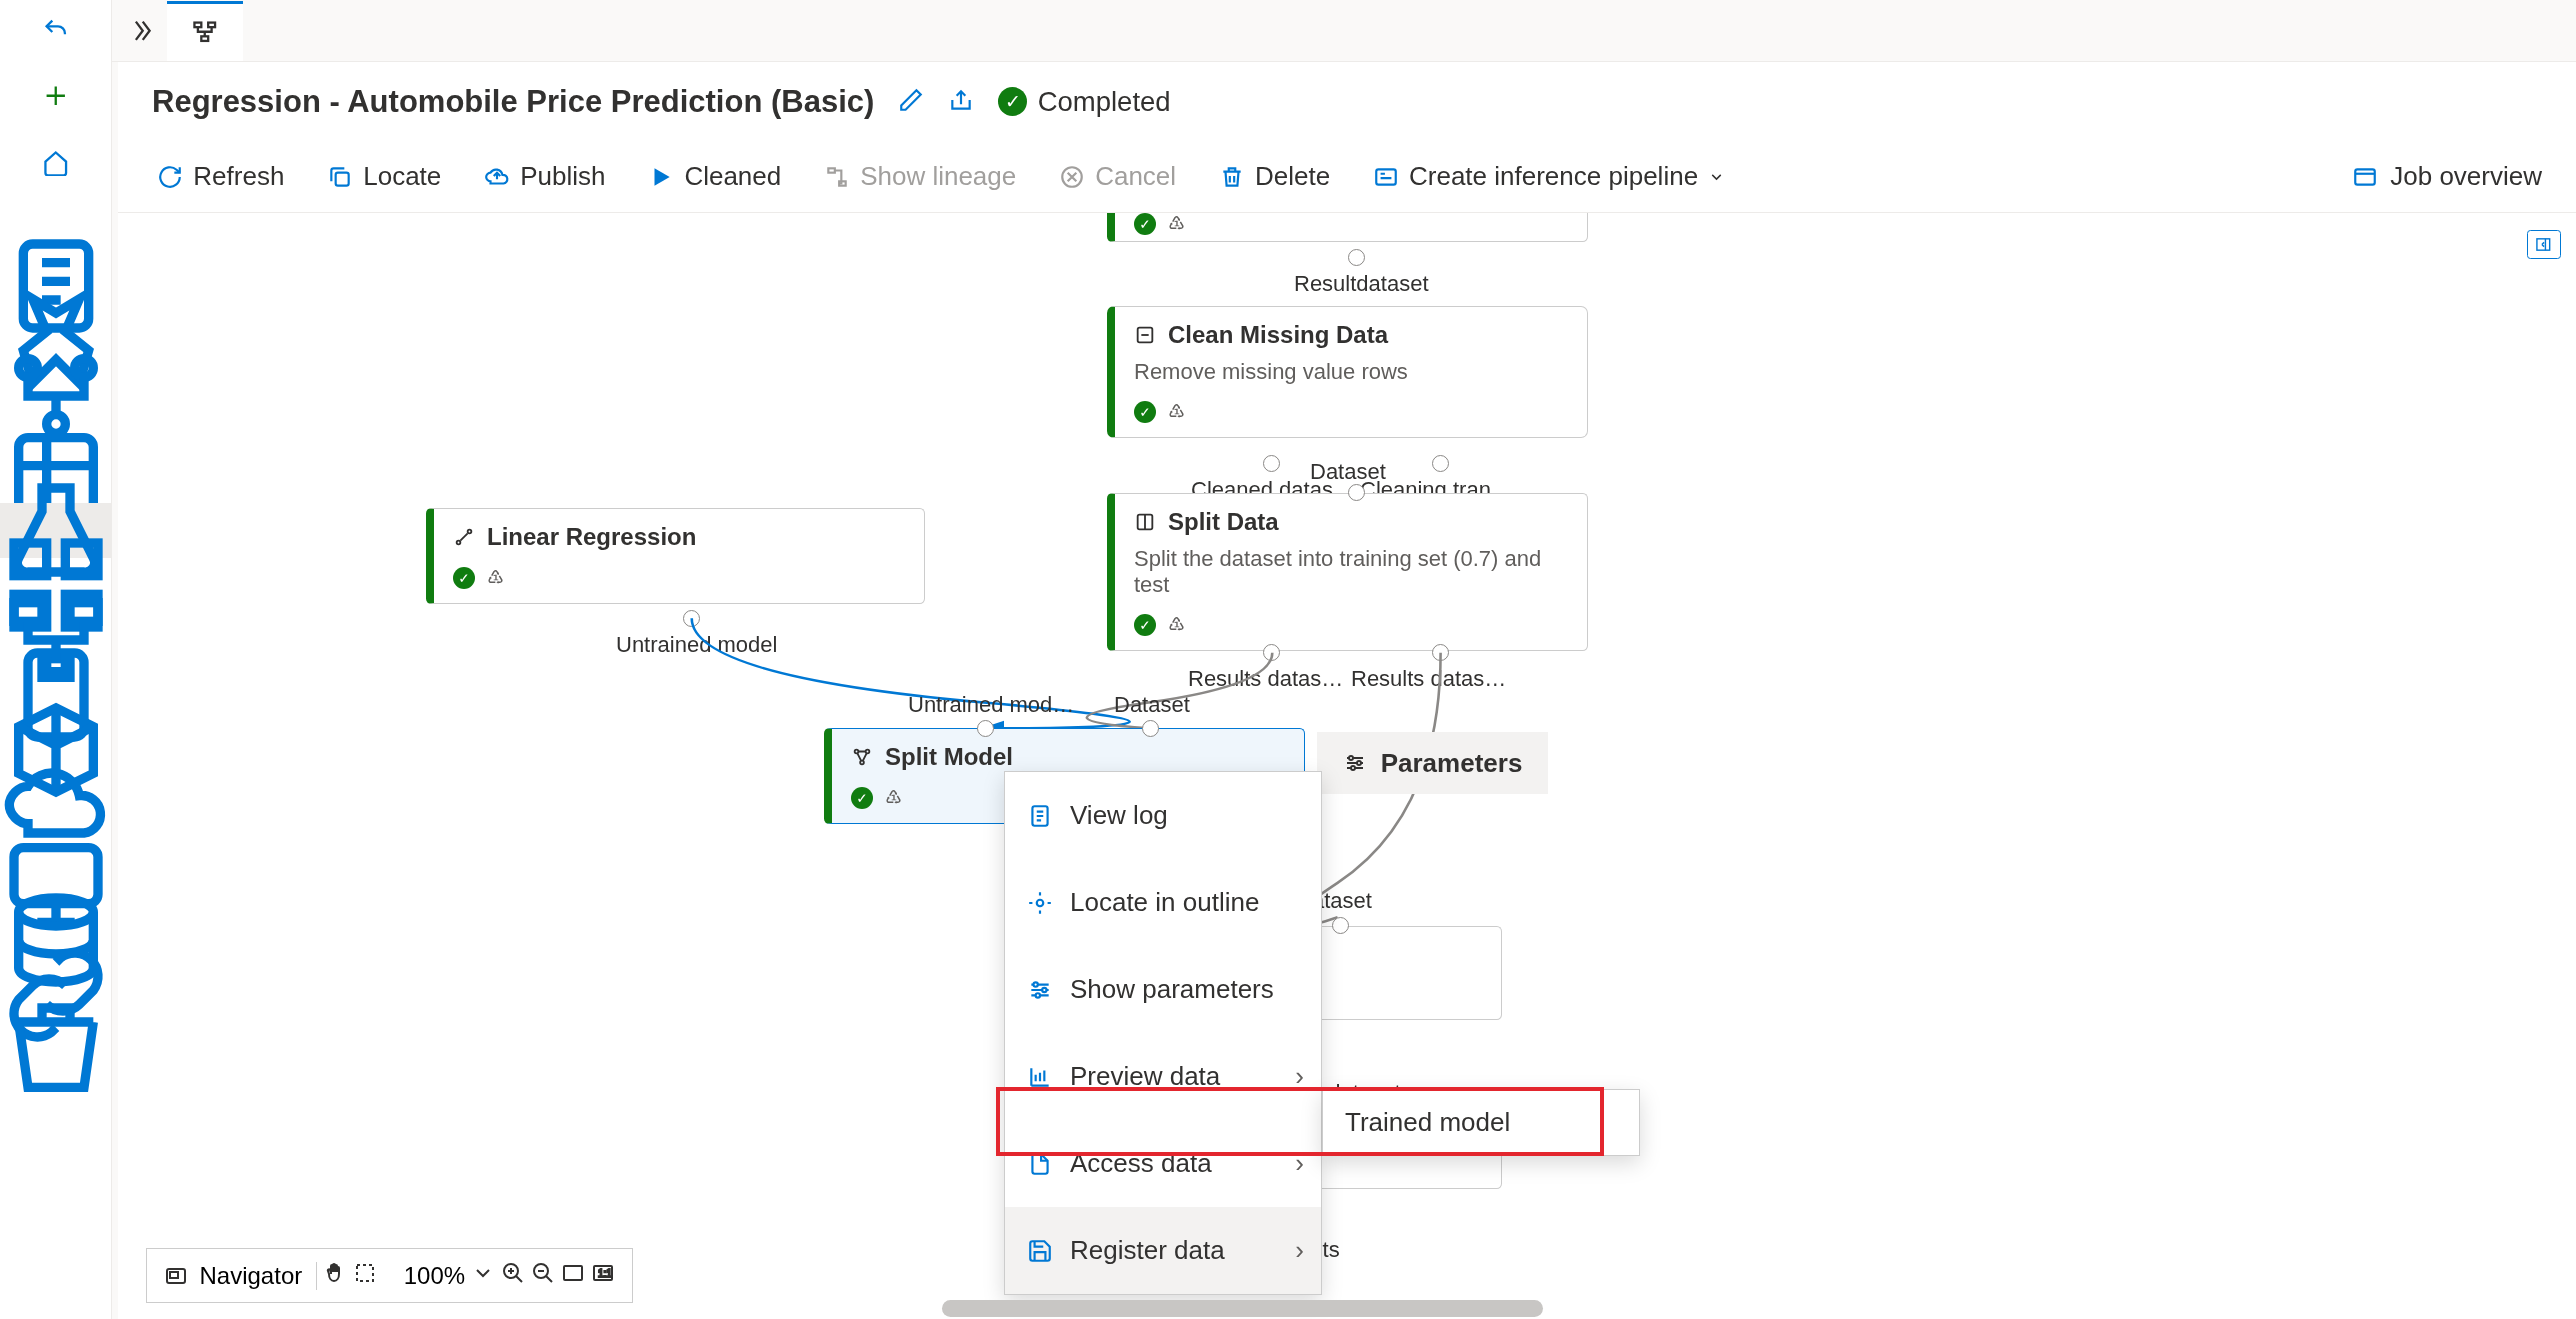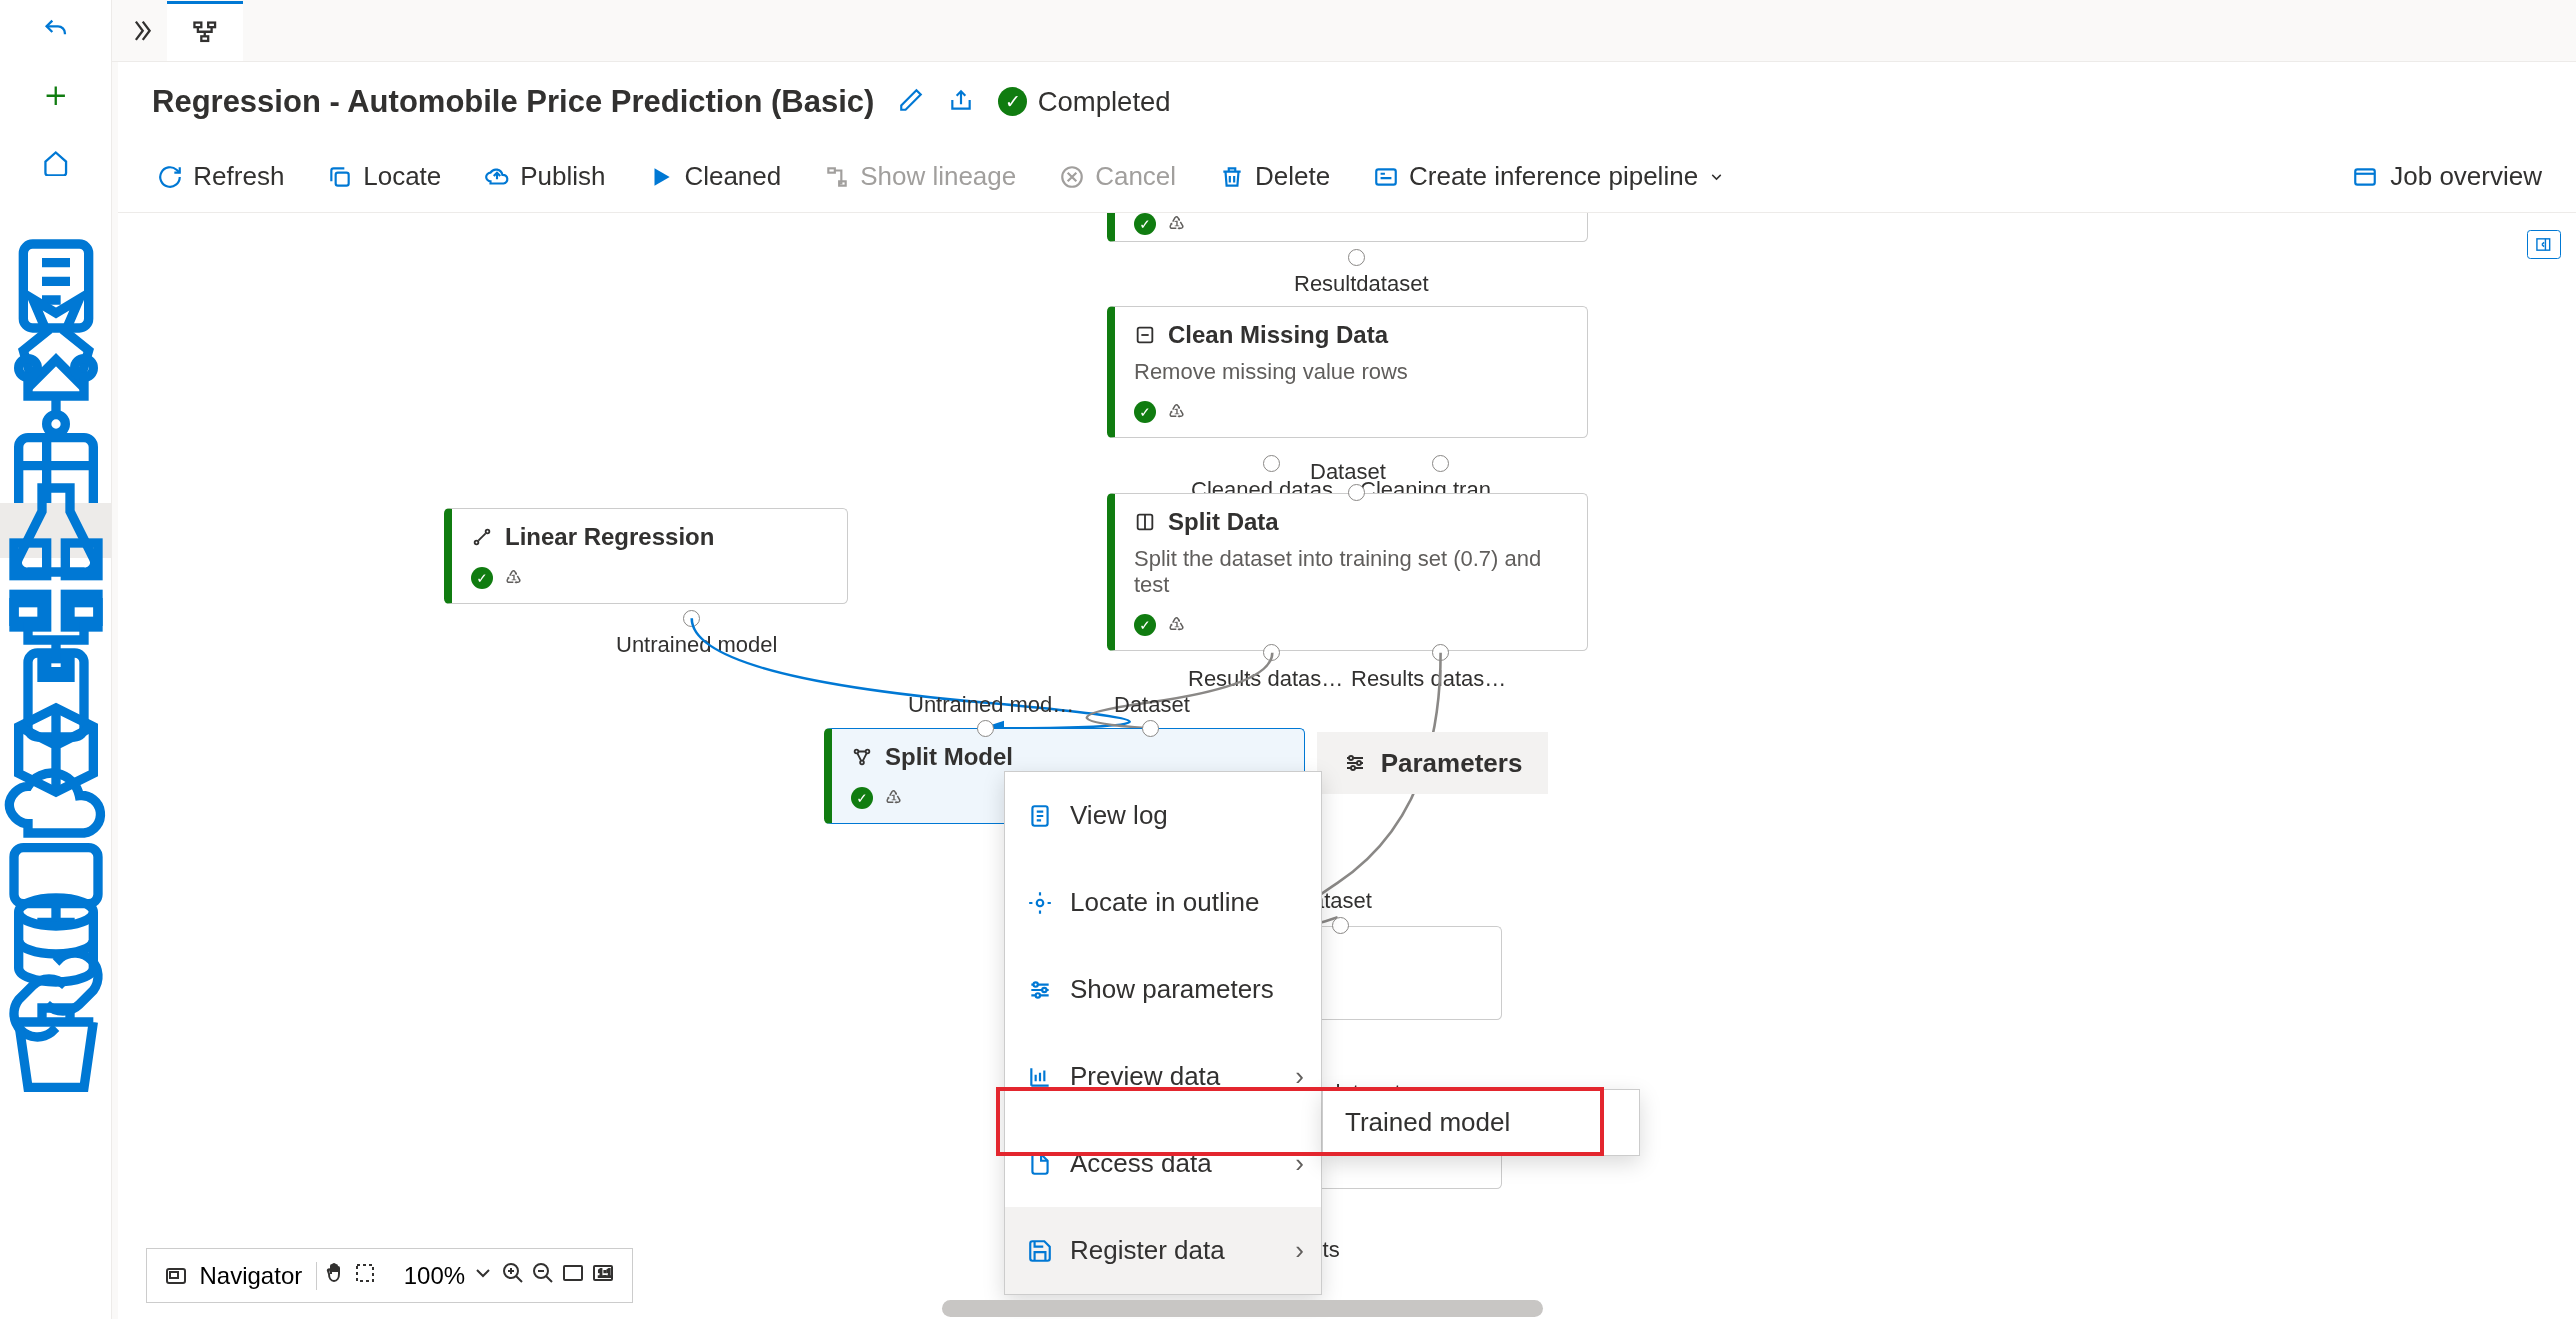--- a/index.html
+++ b/index.html
@@ -290,40 +290,40 @@
 
   <div class="node" style="left:989px; top:-8.6px; width:481px; height:38px; padding:6.9px 19px;">
     <div class="node-status" style="margin-top:0">
         <span class="check">✓</span>
         <span class="recycle">♳</span>
       </div>
   </div>
   <div class="port" style="left:1230px; top:36px;"></div>
   <div class="port-label" style="left:1176px; top:58px;">Resultdataset</div>
 
-  <div class="node" style="left:989px; top:93px; width:481px;">
+  <div class="node" style="left:989px; top:93px; width:481px;border-radius:7px;">
     <div class="node-header">
         <svg width="22" height="22" viewBox="0 0 24 24" fill="none" stroke="#323130" stroke-width="2">
           <rect x="4" y="4" width="16" height="16" rx="2"></rect>
           <path d="M8 12h8"></path>
         </svg>
         <span>Clean Missing Data</span>
       </div>
     <div class="node-sub">Remove missing value rows</div>
     <div class="node-status">
         <span class="check">✓</span>
         <span class="recycle">♳</span>
       </div>
   </div>
   <div class="port" style="left:1145px; top:242px;"></div>
   <div class="port" style="left:1314px; top:242px;"></div>
   <div class="port-label" style="left:1073px; top:264px;">Cleaned datas…</div>
   <div class="port-label" style="left:1242px; top:264px;">Cleaning tran…</div>
 
-  <div class="node" style="left:326px; top:295px; width:404px;">
+  <div class="node" style="left:308px; top:295px; width:499px;">
     <div class="node-header">
         <svg width="22" height="22" viewBox="0 0 24 24" fill="none" stroke="#323130" stroke-width="2">
           <circle cx="6" cy="18" r="2"></circle>
           <circle cx="18" cy="6" r="2"></circle>
           <path d="M8 16L16 8"></path>
         </svg>
         <span>Linear Regression</span>
       </div>
     <div class="node-status">
         <span class="check">✓</span>

